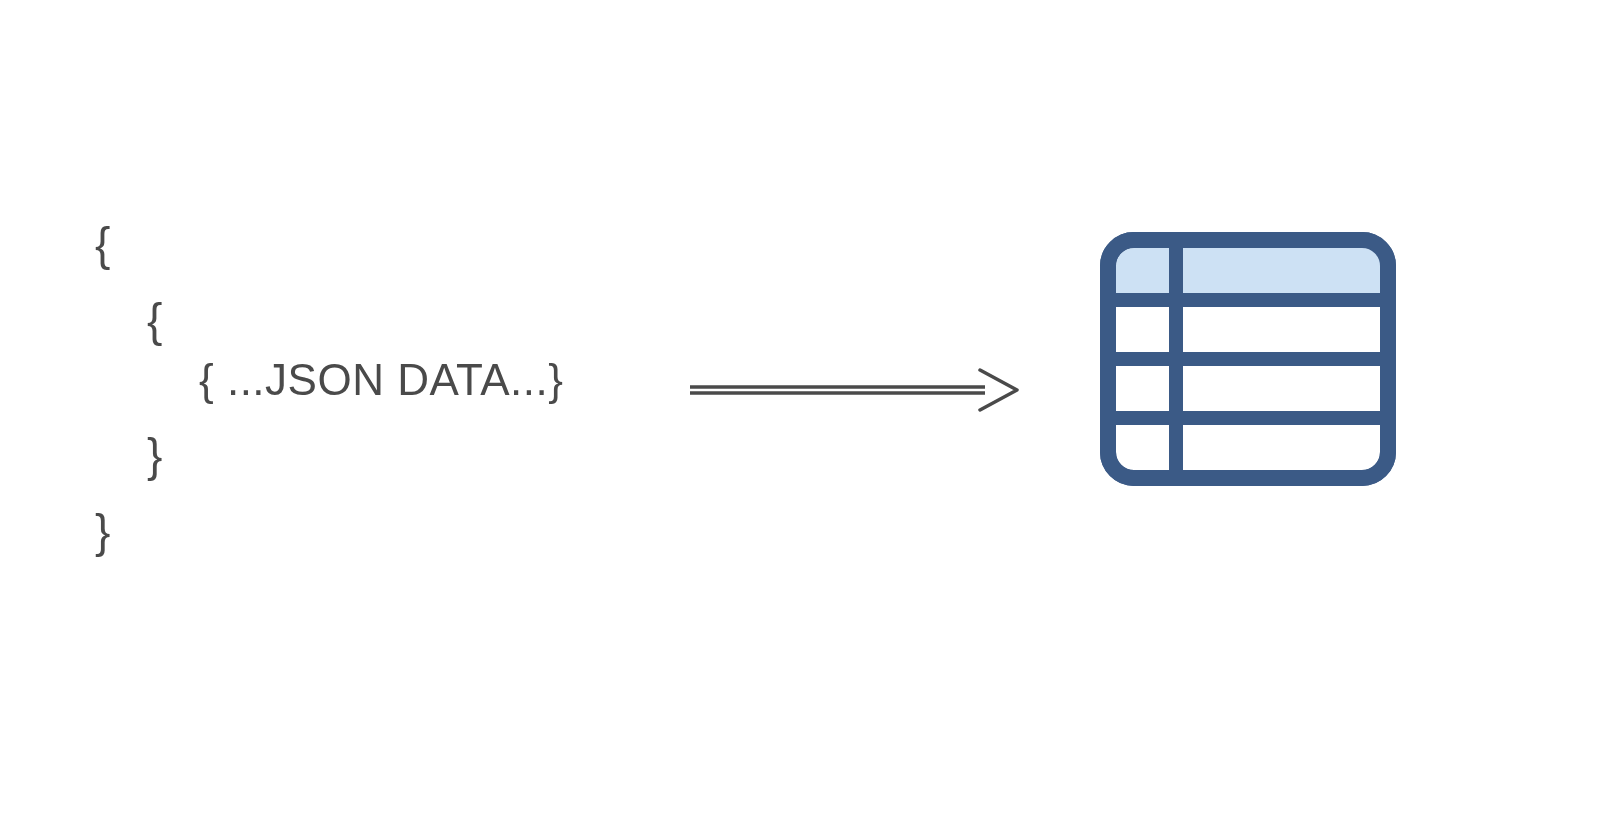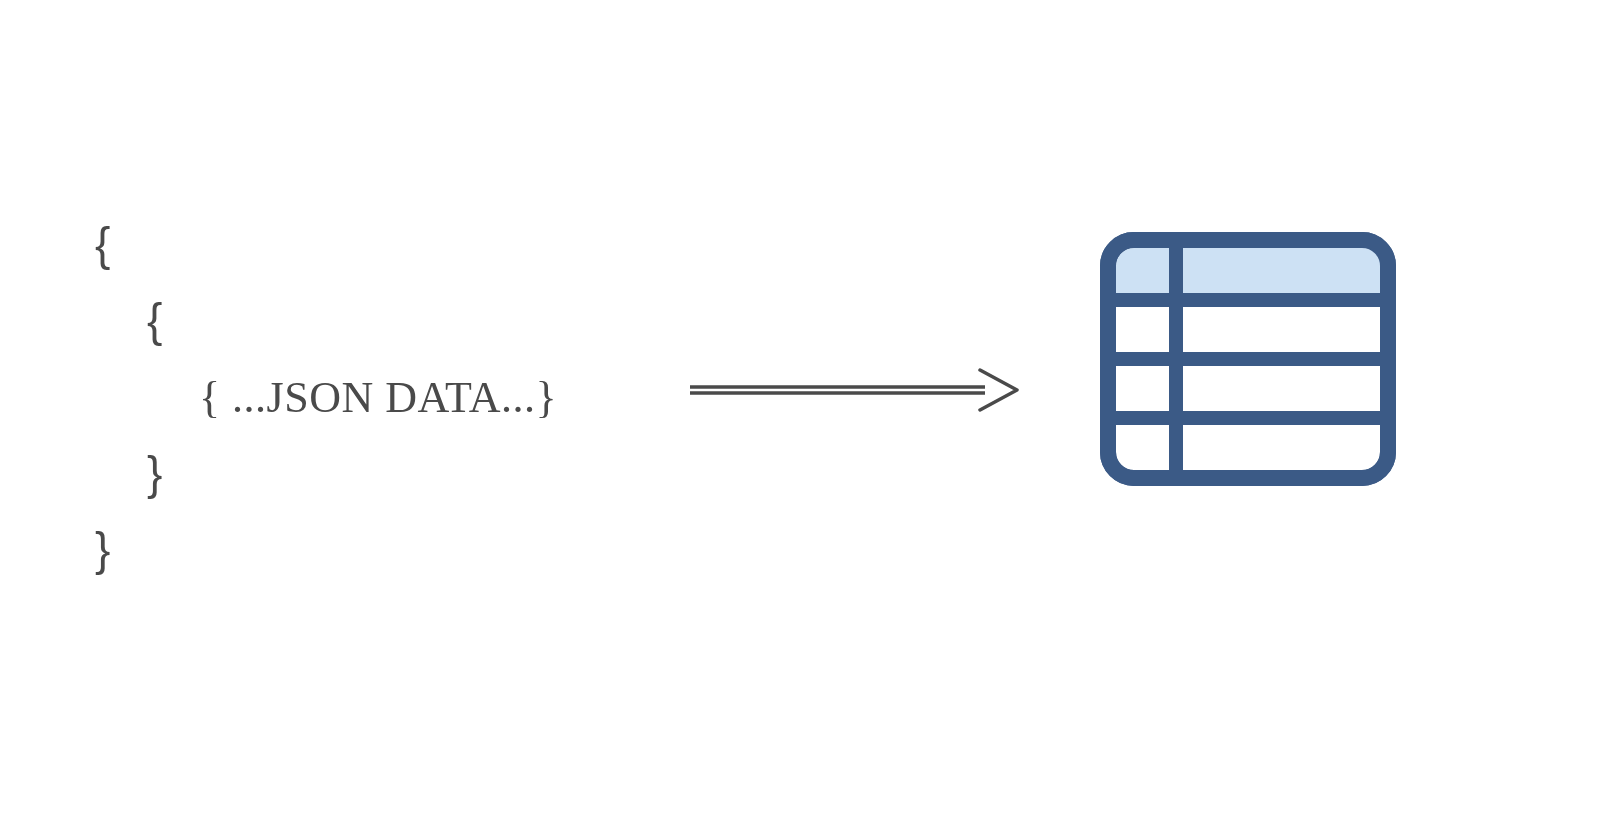--- a/index.html
+++ b/index.html
@@ -45,21 +45,21 @@
       width: 296px;
       height: 254px;
     }
   </style>
 </head>
 <body>
 
 <div class="json-block">
   <div class="json-line">{</div>
   <div class="json-line" style="padding-left:52px; margin-top:16px;">{</div>
-  <div class="json-line json-inner-label" style="padding-left:104px; margin-top:18px;font-family:Liberation Serif, serif;">{ ...JSON DATA...}</div>
+  <div class="json-line json-inner-label" style="padding-left:104px; ">{ ...JSON DATA...}</div>
   <div class="json-line" style="padding-left:52px; margin-top:18px;">}</div>
   <div class="json-line" style="margin-top:16px;">}</div>
 </div>
 
 <div class="arrow-container">
   <svg width="340" height="60" viewBox="0 0 340 60">
     <line x1="5" y1="27" x2="300" y2="27" stroke="#4a4a4a" stroke-width="3.5"></line>
     <line x1="5" y1="33" x2="300" y2="33" stroke="#4a4a4a" stroke-width="3.5"></line>
     <path d="M 295 10 L 332 30 L 295 50" fill="none" stroke="#4a4a4a" stroke-width="3.5" stroke-linecap="round" stroke-linejoin="round"></path>
   </svg>

